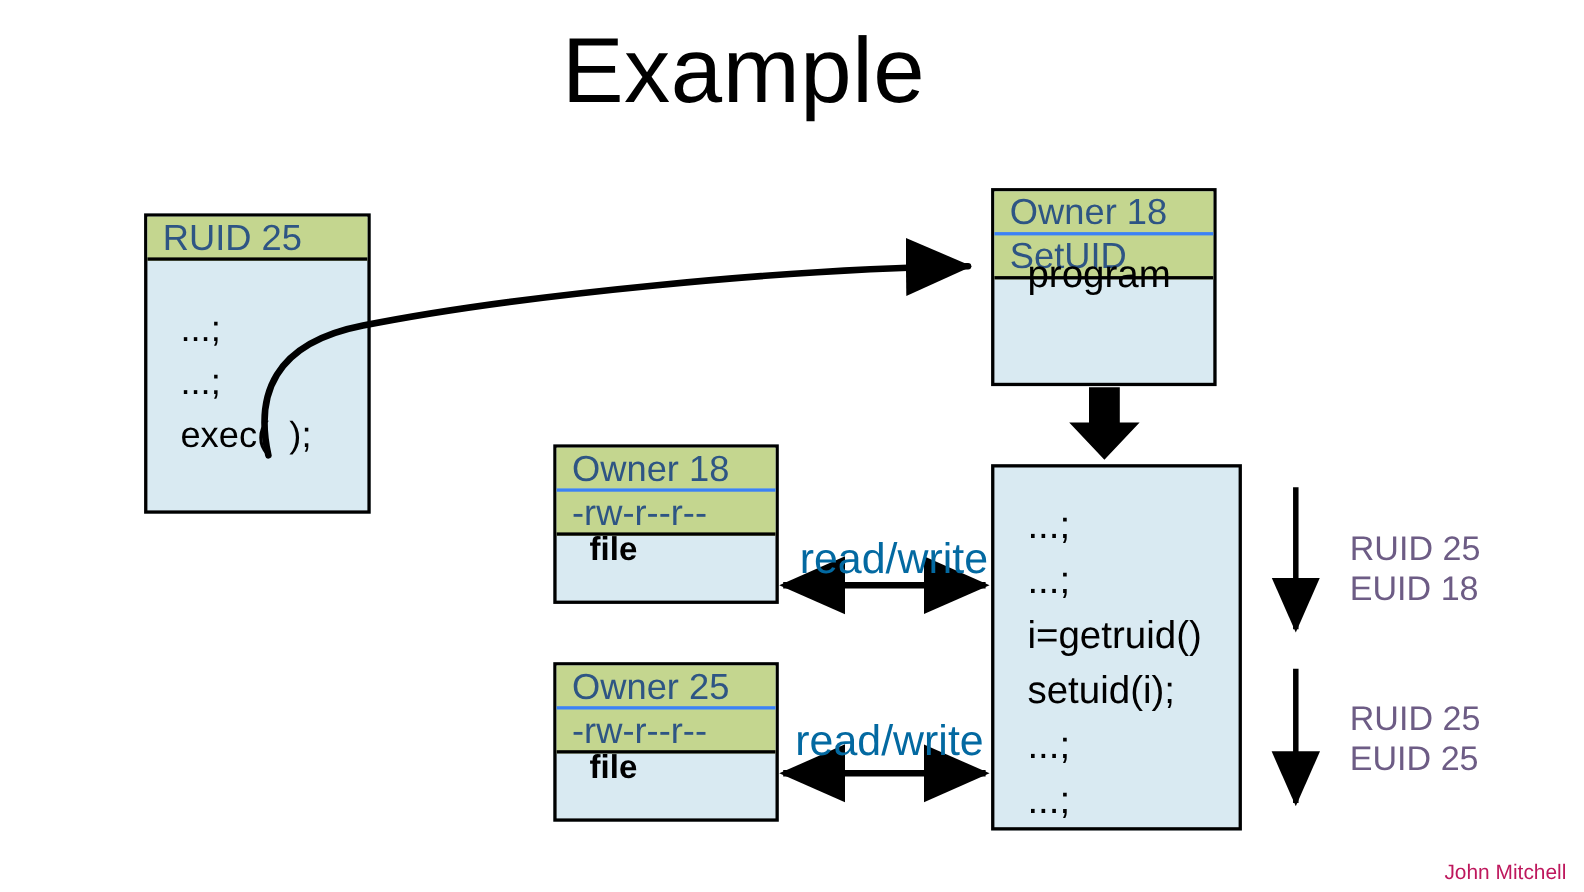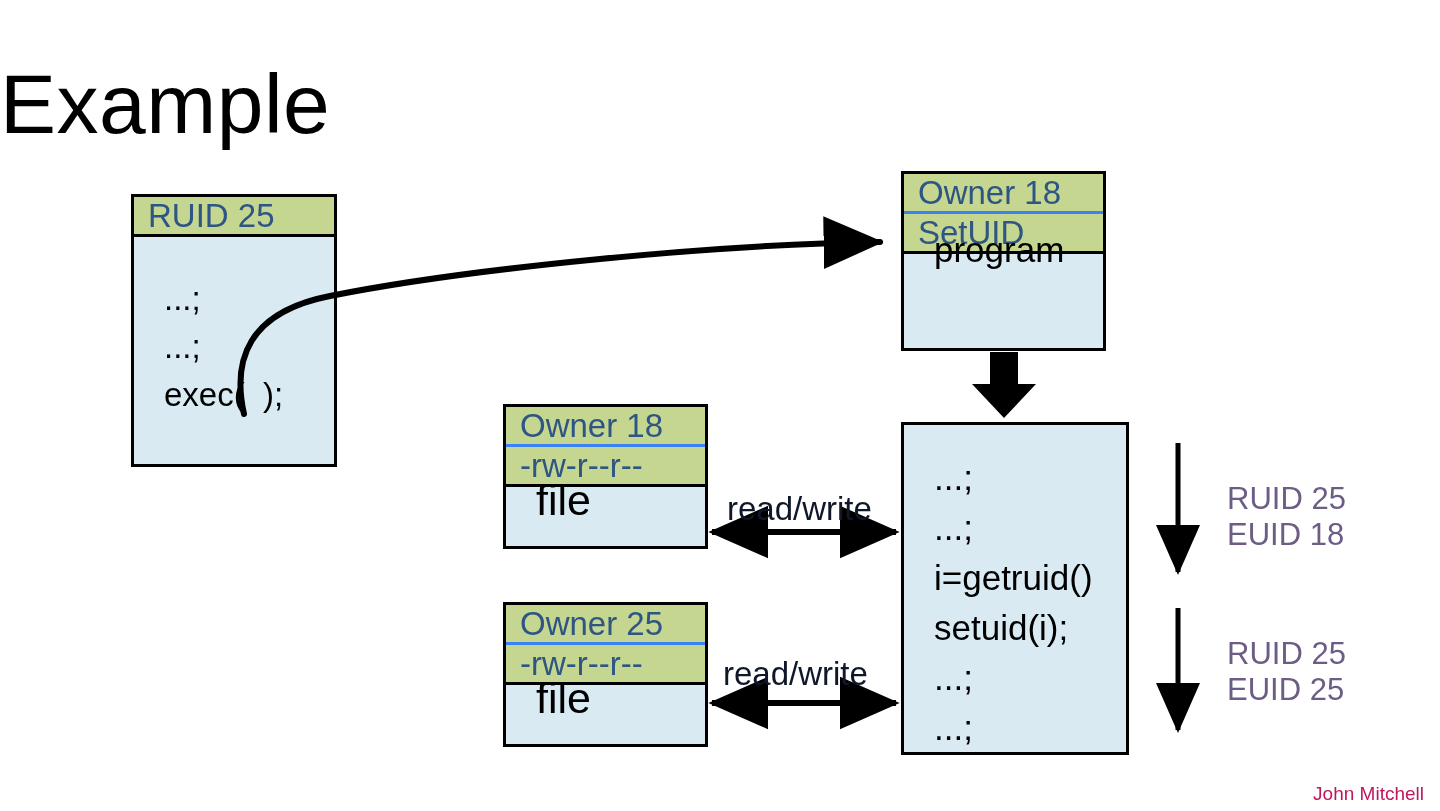--- a/index.html
+++ b/index.html
@@ -21,27 +21,27 @@
     width: 1440px;
     height: 811px;
   }
 
   
   .slide-title {
     position: absolute;
     left: 0;
     top: 22px;
     width: 1352px;
+    text-align: center;
     font-size: 84px;
     font-weight: 400;
     line-height: 1.0;
     letter-spacing: 0.5px;
     color: #000000;
     white-space: pre;
-    margin-top: 40px;
   }
 
   
   .box {
     position: absolute;
     box-sizing: border-box;
     border: 3px solid #000000;
     background: #d9eaf2;
   }
   .hdr {
@@ -84,22 +84,23 @@
   .prog-label {
     position: absolute;
     left: 0; top: 52px;
     width: 100%;
     font-size: 35px;
   }
   .file-label {
     position: absolute;
     left: 0; top: 72px;
     width: 100%;
-    font-size: 43px;
+    font-size: 30px;
     line-height: 42px;
+    font-weight: bold;
   }
   .proc-code {
     position: absolute;
     left: 0; top: 28px;
     width: 100%;
     font-size: 35px;
     line-height: 50px;
   }
 
   
@@ -117,22 +118,22 @@
     color: #6d5c85;
     font-size: 31px;
     line-height: 36px;
     white-space: pre;
   }
   #annot-1 { left: 1227px; top: 481px; }
   #annot-2 { left: 1227px; top: 636px; }
 
   .rw-label {
     position: absolute;
-    color: #0f172a;
-    font-size: 33px;
+    color: #0369a1;
+    font-size: 39px;
     line-height: 32px;
     white-space: pre;
   }
   #rw-label-1 { left: 727px; top: 493px; }
   #rw-label-2 { left: 723px; top: 658px; }
 
   
   .footer-credit {
     position: absolute;
     right: 16px;

